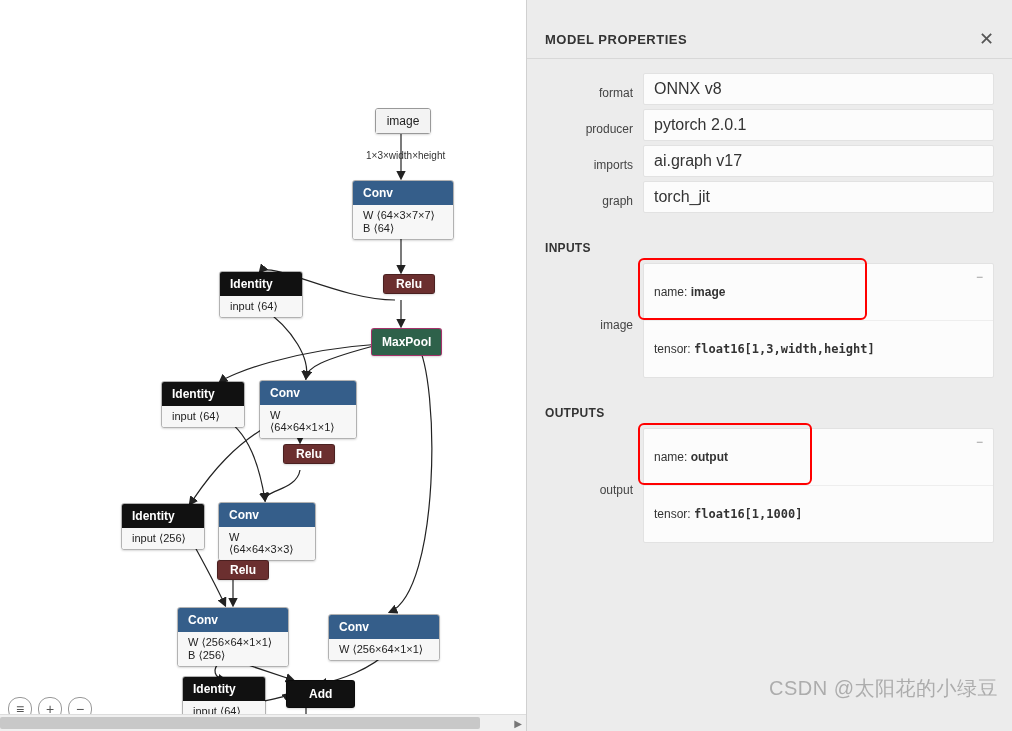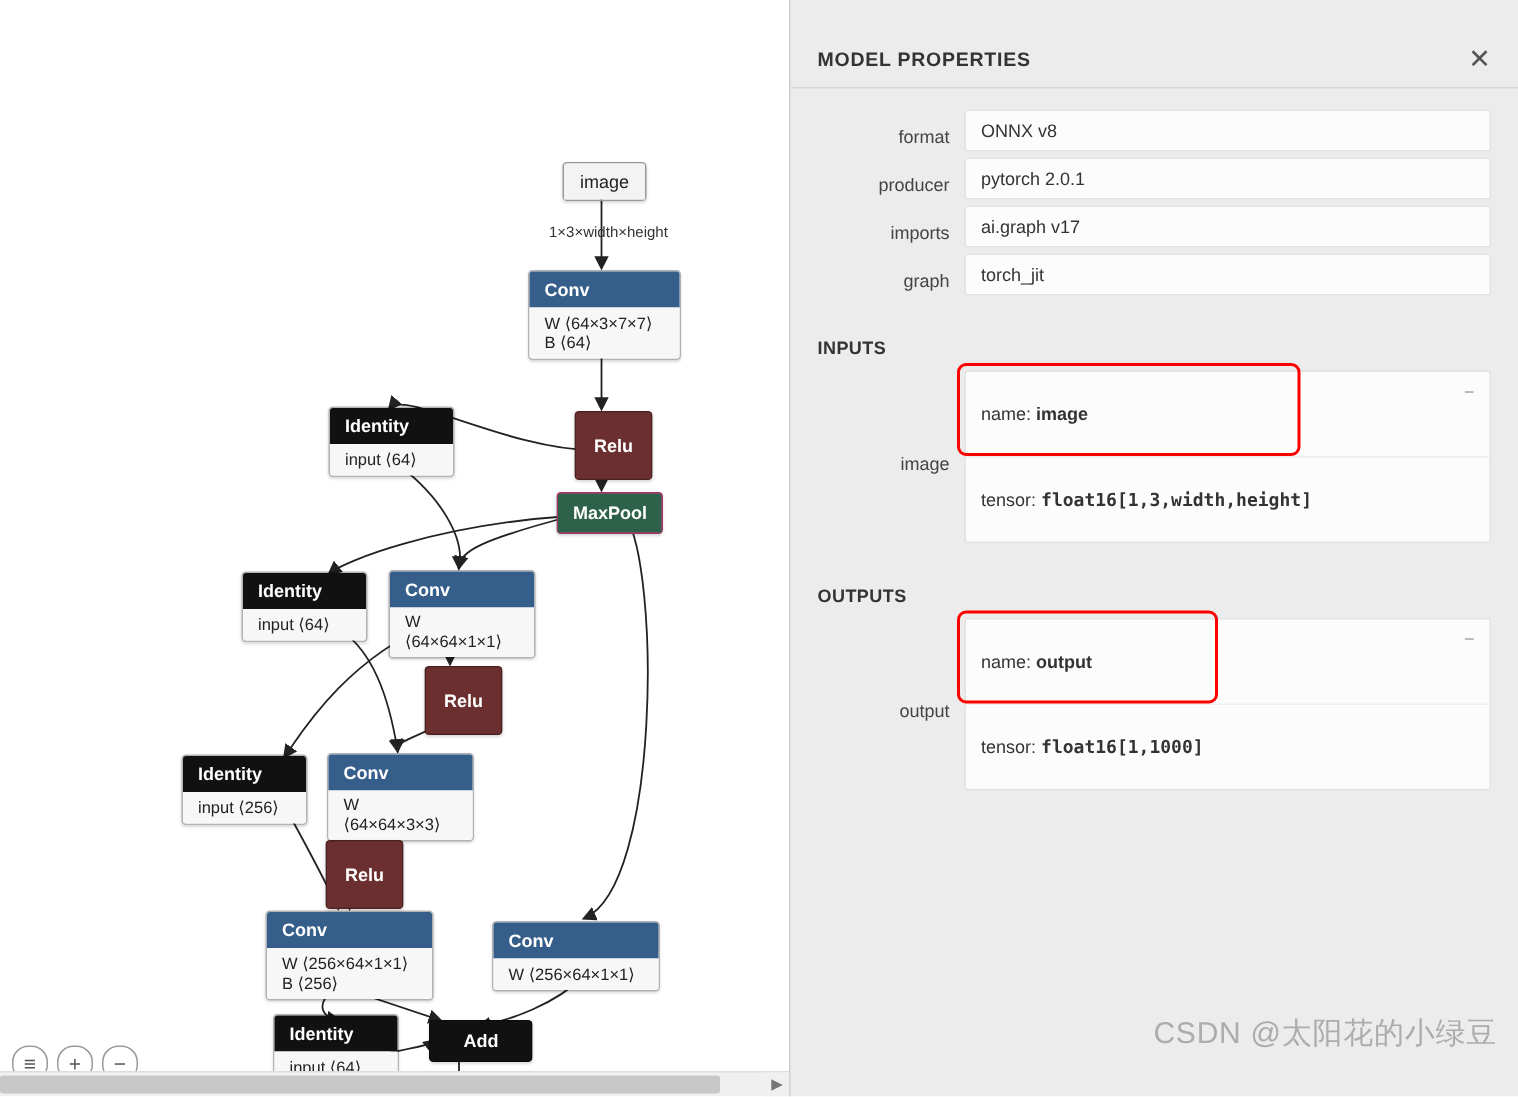--- a/index.html
+++ b/index.html
@@ -7,37 +7,37 @@
 .canvas{flex:1;position:relative;background:#fff;overflow:hidden}
 .panel{width:485px;border-left:1px solid #d0d0d0;background:#ececec;display:flex;flex-direction:column}
 .panel-header{display:flex;justify-content:space-between;align-items:center;padding:30px 18px 10px;border-bottom:1px solid #d8d8d8}
 .panel-header h1{margin:0;font-size:13px;font-weight:700;letter-spacing:0.5px;color:#333}
 .close-x{font-size:18px;color:#555;cursor:pointer;line-height:1}
 .section{padding:10px 0 2px 18px}
 .section h2{margin:12px 0 8px 0;font-size:12px;font-weight:700;letter-spacing:0.3px;color:#333}
 .row{display:flex;align-items:center;margin:4px 0}
 .row-label{width:88px;text-align:right;padding:8px 10px 0 0;font-size:12px;color:#444}
 .row-value{flex:1;margin-right:18px}
-.field{background:#fcfcfc;border:1px solid #e2e2e2;border-radius:2px;padding:6px 10px;font-size:12px;color:#333;position:relative}
+.field{background:#fcfcfc;border:1px solid #e2e2e2;border-radius:2px;padding:6px 10px;font-size:16px;color:#333;position:relative}
 .field-group{background:#fcfcfc;border:1px solid #e2e2e2;border-radius:2px;position:relative}
 .field-group .f{padding:21px 10px;font-size:12px}
 .field-group .f + .f{border-top:1px solid #eee}
 .field-group .dash{position:absolute;right:10px;top:6px;color:#999}
 .mono{font-family:"Consolas","Menlo",monospace}
 .bold{font-weight:700}
 .highlight-box{position:absolute;border:2.5px solid #ff0000;border-radius:6px;pointer-events:none}
 
 .node{position:absolute;border-radius:3px;box-shadow:0 1px 2px rgba(0,0,0,0.15);border:1px solid rgba(0,0,0,0.3)}
 .node .title{padding:5px 10px;font-size:12px;font-weight:700;color:#fff;border-top-left-radius:2px;border-top-right-radius:2px}
 .node .body{background:#f7f7f7;padding:4px 10px;font-size:11px;color:#222;border-bottom-left-radius:2px;border-bottom-right-radius:2px}
 .node.input{border:1px solid #999}
 .node.input .title{background:#f3f3f3;color:#222;text-align:center;font-weight:400}
 .node.conv .title{background:#355e8a}
 .node.relu{background:#6b2f2f}
-.node.relu .title{background:#6b2f2f;padding:15px 12px}
+.node.relu .title{background:#6b2f2f;padding:2px 12px}
 .node.maxpool{background:#ec4899}
 .node.maxpool .title{background:#2e614a;padding:6px 10px}
 .node.identity .title{background:#111}
 .node.add{background:#111}
 .node.add .title{background:#111;padding:6px 22px}
 .edge-label{position:absolute;font-size:10px;color:#333}
 svg.edges{position:absolute;left:0;top:0;pointer-events:none}
 .marker{fill:#222}
 
 .toolbar{position:absolute;bottom:10px;left:8px;display:flex;gap:6px}

